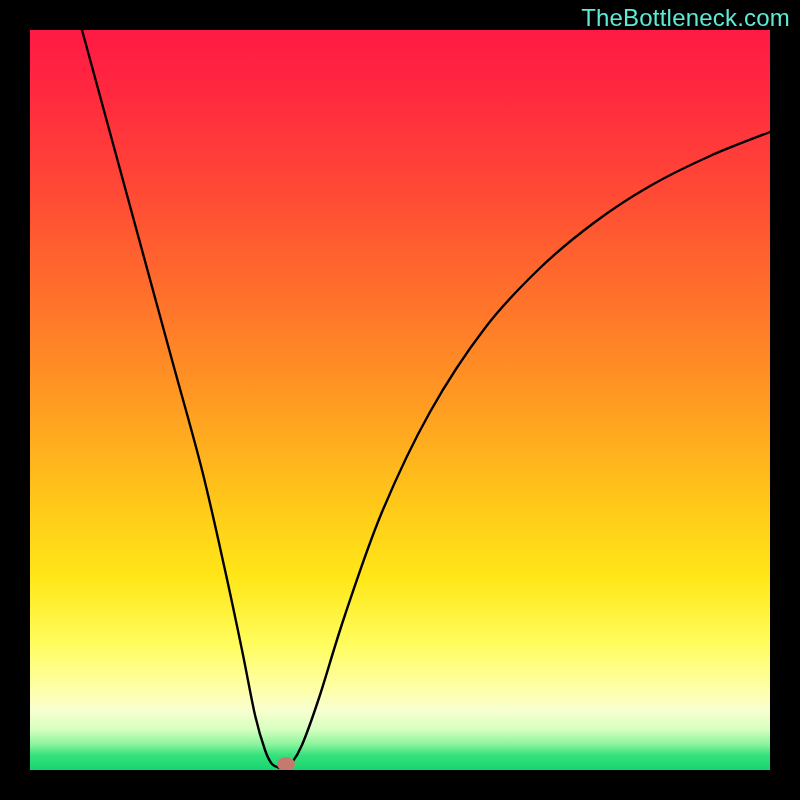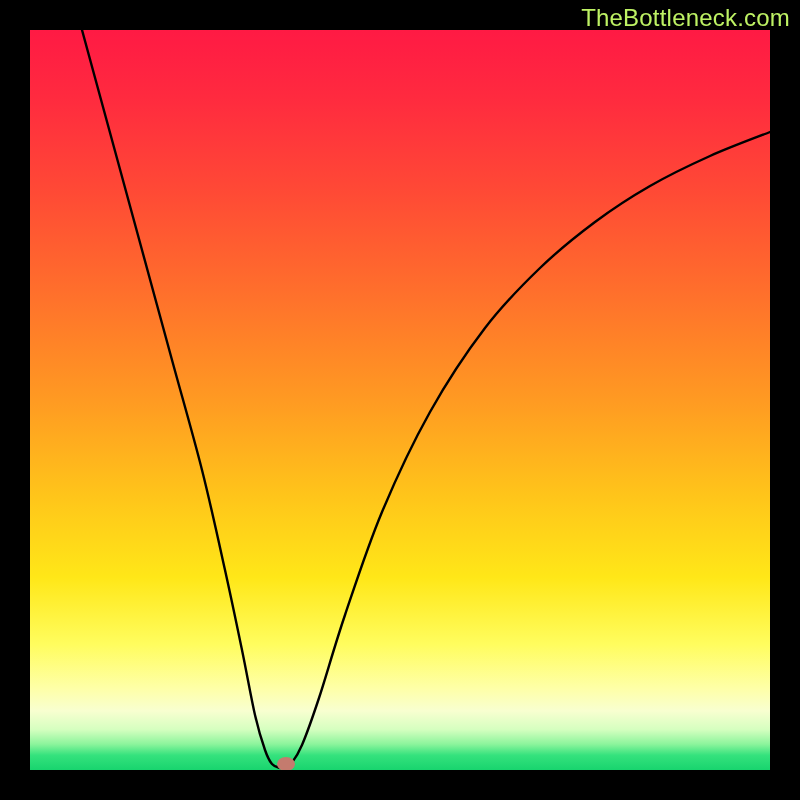--- a/index.html
+++ b/index.html
@@ -42,21 +42,21 @@
       #d6ffc0 94.5%,
       #8cf49c 96.5%,
       #35e27d 98%,
       #18d46e 100%
     );
   }
   .watermark {
     position: absolute;
     top: 4px;
     right: 10px;
-    color: #bef264;
+    color: #5eead4;
     font-size: 24px;
     font-weight: 500;
     letter-spacing: 0.2px;
     z-index: 10;
   }
   svg {
     position: absolute;
     left: 0;
     top: 0;
   }

